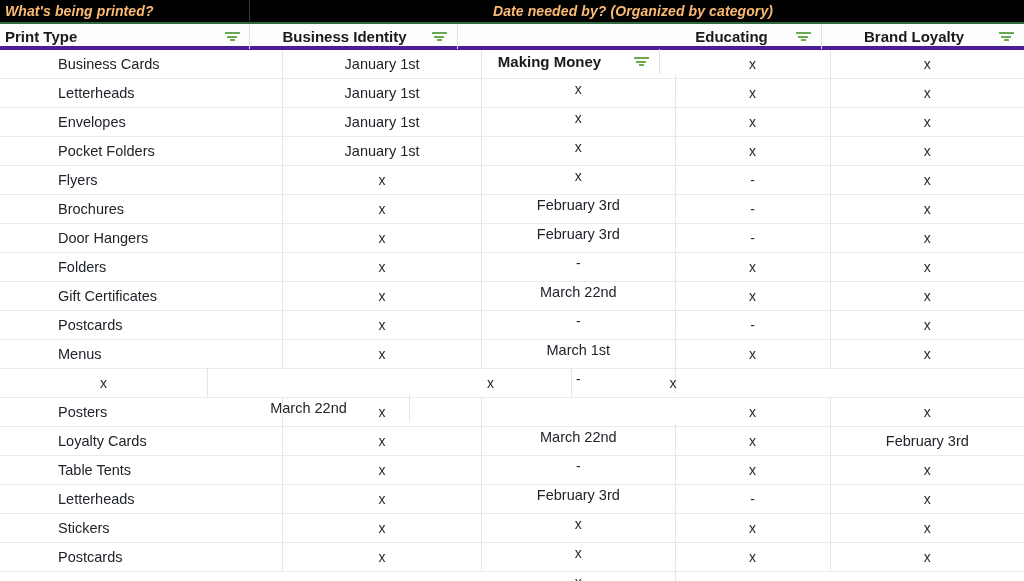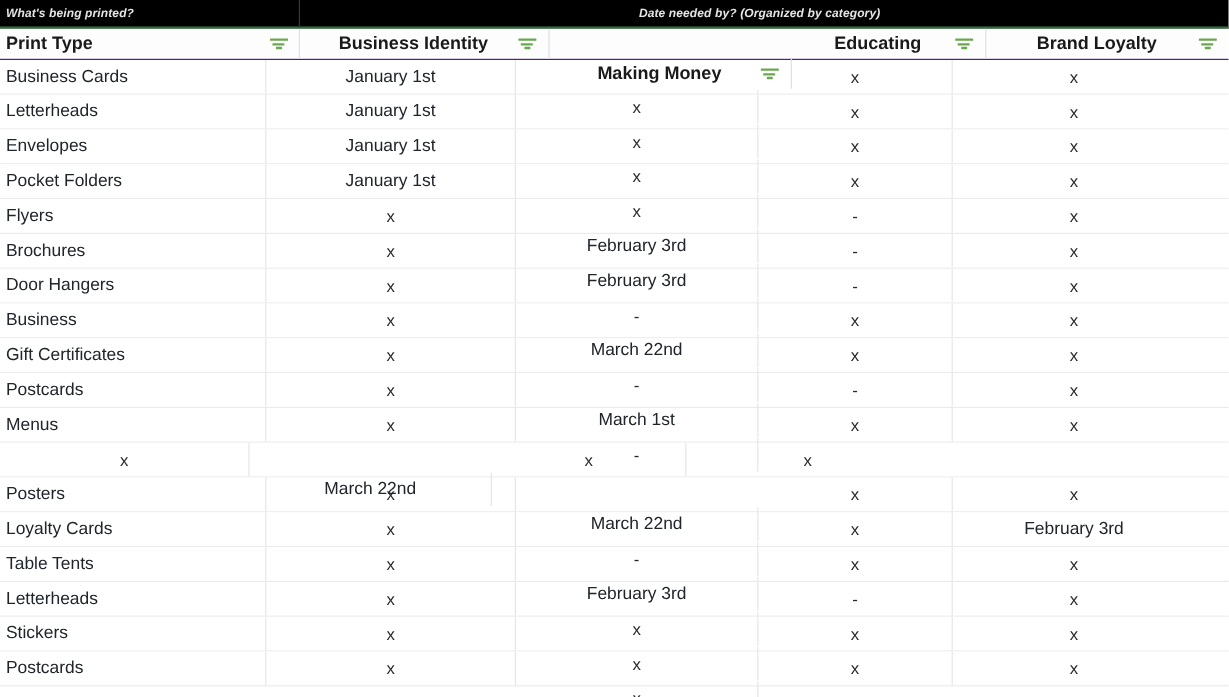--- a/index.html
+++ b/index.html
@@ -28,24 +28,24 @@
     width: 1024px;
     height: 24px;
     background: #000000;
     border-bottom: 2px solid #2f6b3c;
     align-items: center;
   }
   .banner-cell {
     height: 24px;
     display: flex;
     align-items: center;
-    color: #e5e5e5;
+    color: #fdba74;
     font-weight: bold;
     font-style: italic;
-    font-size: 10px;
+    font-size: 14px;
     letter-spacing: 0.1px;
     overflow: hidden;
     white-space: nowrap;
   }
   .banner-cell.left {
     width: 250px;
     padding-left: 5px;
     border-right: 1px solid #3a3a3a;
     justify-content: flex-start;
   }
@@ -54,21 +54,21 @@
     justify-content: center;
     padding-right: 8px;
   }
 
   
   .head-row {
     display: flex;
     width: 1024px;
     height: 26px;
     background: #fdfdfd;
-    border-bottom: 1px solid #4c1d95;
+    border-bottom: 4px solid #4c1d95;
   }
   .head-cell {
     height: 25px;
     display: flex;
     align-items: center;
     font-weight: bold;
     font-size: 15px;
     color: #1a1a1a;
     border-right: 1px solid #e0e0e0;
     position: relative;
@@ -132,23 +132,24 @@
     height: 28px;
     display: flex;
     align-items: center;
     font-size: 14.5px;
     color: #20242b;
     border-right: 1px solid #e6e6e6;
     white-space: nowrap;
     overflow: hidden;
   }
   .cell.name {
-    width: 222px;
-    padding-left: 5px;
+    width: 250px;
+    padding-left: 15px;
     justify-content: flex-start;
+    margin-left: 43px;
   }
   .cell.val {
     justify-content: center;
   }
   .cell.val.c5 { border-right: none; }
   .cell .mark {
     font-size: 14px;
     color: #2b2b2b;
   }
 </style>
@@ -311,21 +312,21 @@
           <span class="mark">-</span>
         </div>
         <div class="cell val c4">
           <span class="mark">-</span>
         </div>
         <div class="cell val c5">
           <span class="mark">x</span>
         </div>
       </div>
       <div class="row">
-        <div class="cell name">Business</div>
+        <div class="cell name">Folders</div>
         <div class="cell val c2">
           <span class="mark">x</span>
         </div>
         <div class="cell val c3">
           <span class="">March 22nd</span>
         </div>
         <div class="cell val c4">
           <span class="mark">x</span>
         </div>
         <div class="cell val c5">

